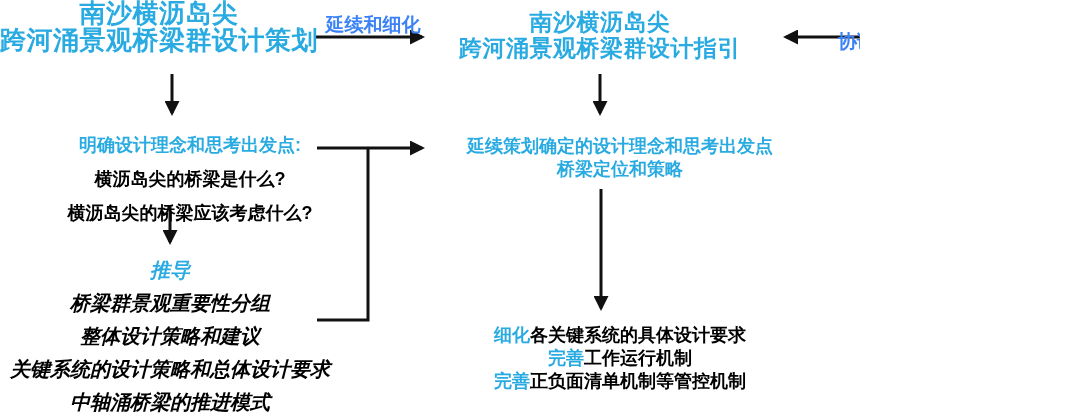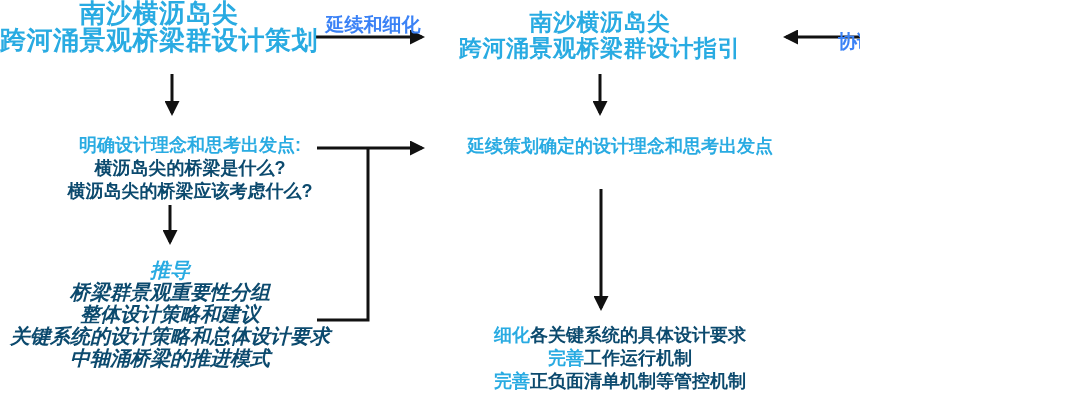--- a/index.html
+++ b/index.html
@@ -2,21 +2,21 @@
 <html><head>
 <meta charset="utf-8">
 <style>
   html,body{margin:0;padding:0;background:#ffffff;}
   .canvas{
     position:relative;width:860px;height:416px;background:#ffffff;overflow:hidden;
     font-family:"Liberation Sans","DejaVu Sans",sans-serif;font-weight:bold;color:#111111;
   }
   .blk{position:absolute;text-align:center;font-weight:bold;}
   .blue{color:#29ABE2;}
-  .ink{color:#0c4a6e;}
+  .ink{color:#000000;margin-top:11px;}
   .title-l{font-size:26px;line-height:27px;letter-spacing:0.5px;}
   .title-c{font-size:23px;line-height:26px;letter-spacing:0.5px;}
   .t25{font-size:25px;line-height:26px;}
   .t18{font-size:18px;line-height:23px;padding-left:20px;}
   .t18b{font-size:20px;line-height:22px;font-style:italic;}
   .lbl{position:absolute;font-size:19px;font-weight:bold;text-align:center;color:#3b82f6;}
   svg.connectors{position:absolute;left:0;top:0;}
   svg .ln{stroke:#111111;stroke-width:3;fill:none;}
 </style>
 </head>
@@ -71,20 +71,21 @@
   <div class="blk t18b" style="left:0;top:259px;width:340px;">
     <div class="blue">推导</div>
     <div class="ink">桥梁群景观重要性分组</div>
     <div class="ink">整体设计策略和建议</div>
     <div class="ink">关键系统的设计策略和总体设计要求</div>
     <div class="ink">中轴涌桥梁的推进模式</div>
   </div>
 
   <div class="blk t18 blue" style="left:430px;top:135px;width:340px;font-family:Liberation Serif, serif;">
     <div>延续策划确定的设计理念和思考出发点</div>
+    <div>桥梁定位和策略</div>
   </div>
 
   <div class="blk t18" style="left:430px;top:324px;width:340px;">
     <div>
       <span class="blue">细化</span><span class="ink">各关键系统的具体设计要求</span>
     </div>
     <div>
       <span class="blue">完善</span><span class="ink">工作运行机制</span>
     </div>
     <div>

